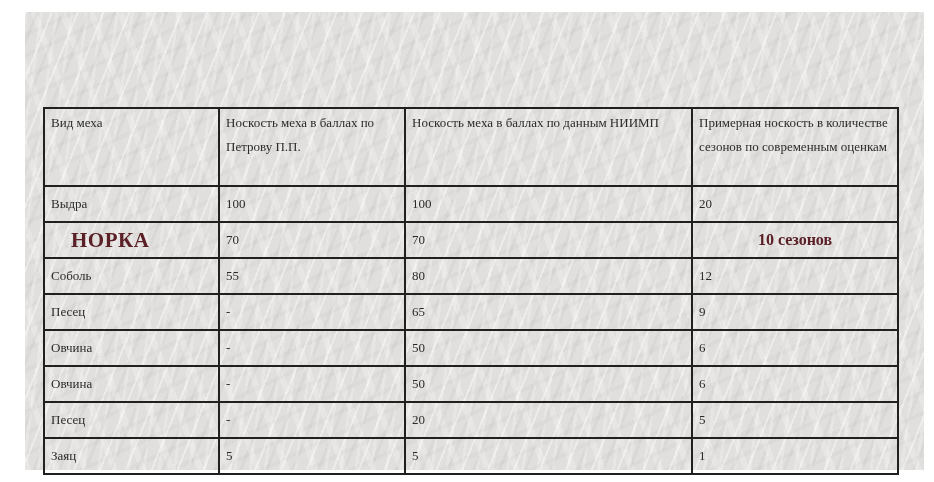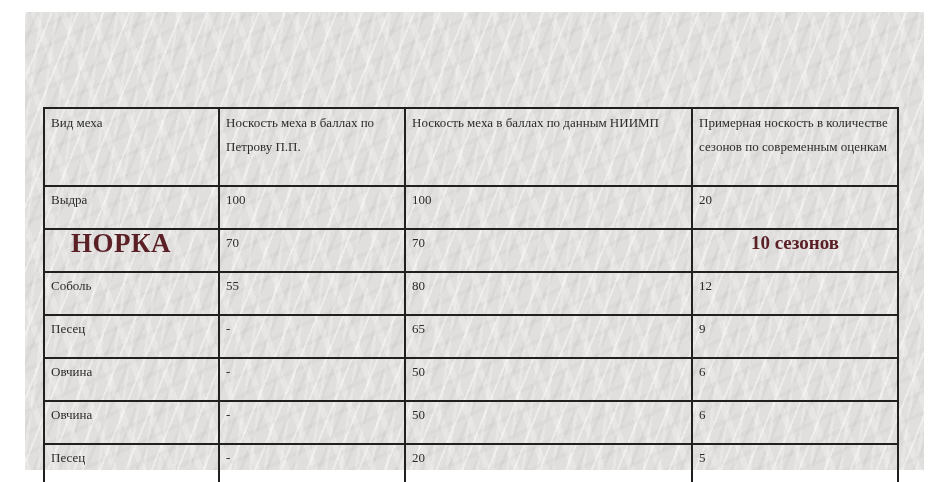--- a/index.html
+++ b/index.html
@@ -46,32 +46,32 @@
     font-weight:normal;
     color:#2b2b2b;
     text-align:left;
     vertical-align:top;
     padding:2px 6px 2px 6px;
     line-height:24px;
     overflow:hidden;
     white-space:normal;
   }
   table.fur th { height:78px; }
-  table.fur td { height:28px; vertical-align:middle; padding-top:1px; padding-bottom:16px; }
+  table.fur td { height:36px; vertical-align:middle; padding-top:1px; padding-bottom:1px; }
   tr.hl td.fur-name {
     font-weight:bold;
     color:#5a2026;
-    font-size:27px;
+    font-size:21px;
     padding-left:26px;
     letter-spacing:.5px;
   }
   tr.hl td.seasons {
     font-weight:bold;
     color:#5a2026;
-    font-size:19px;
+    font-size:16px;
     text-align:center;
   }
 </style>
 </head>
 <body>
 
 <div class="photo">
 
   <table class="fur">
     <colgroup>

